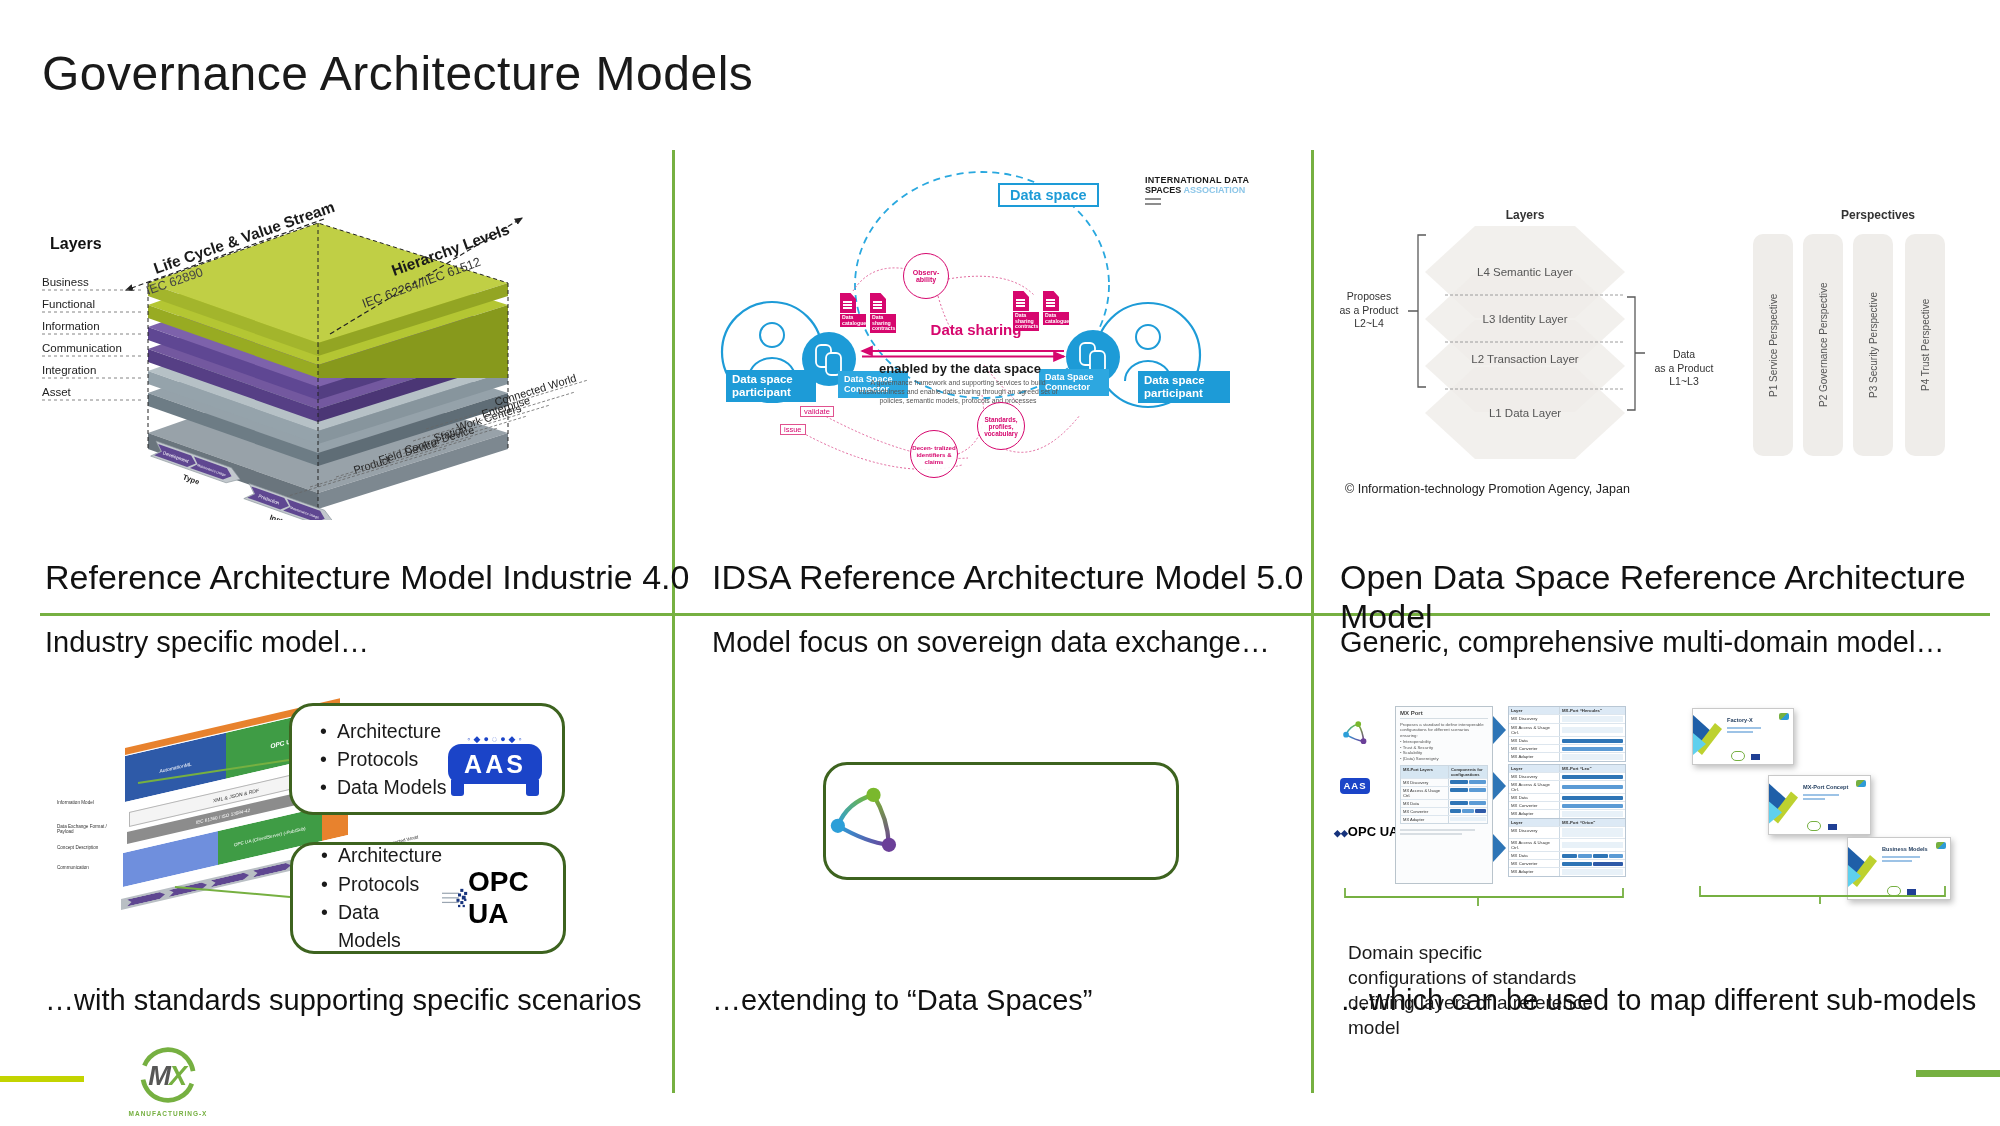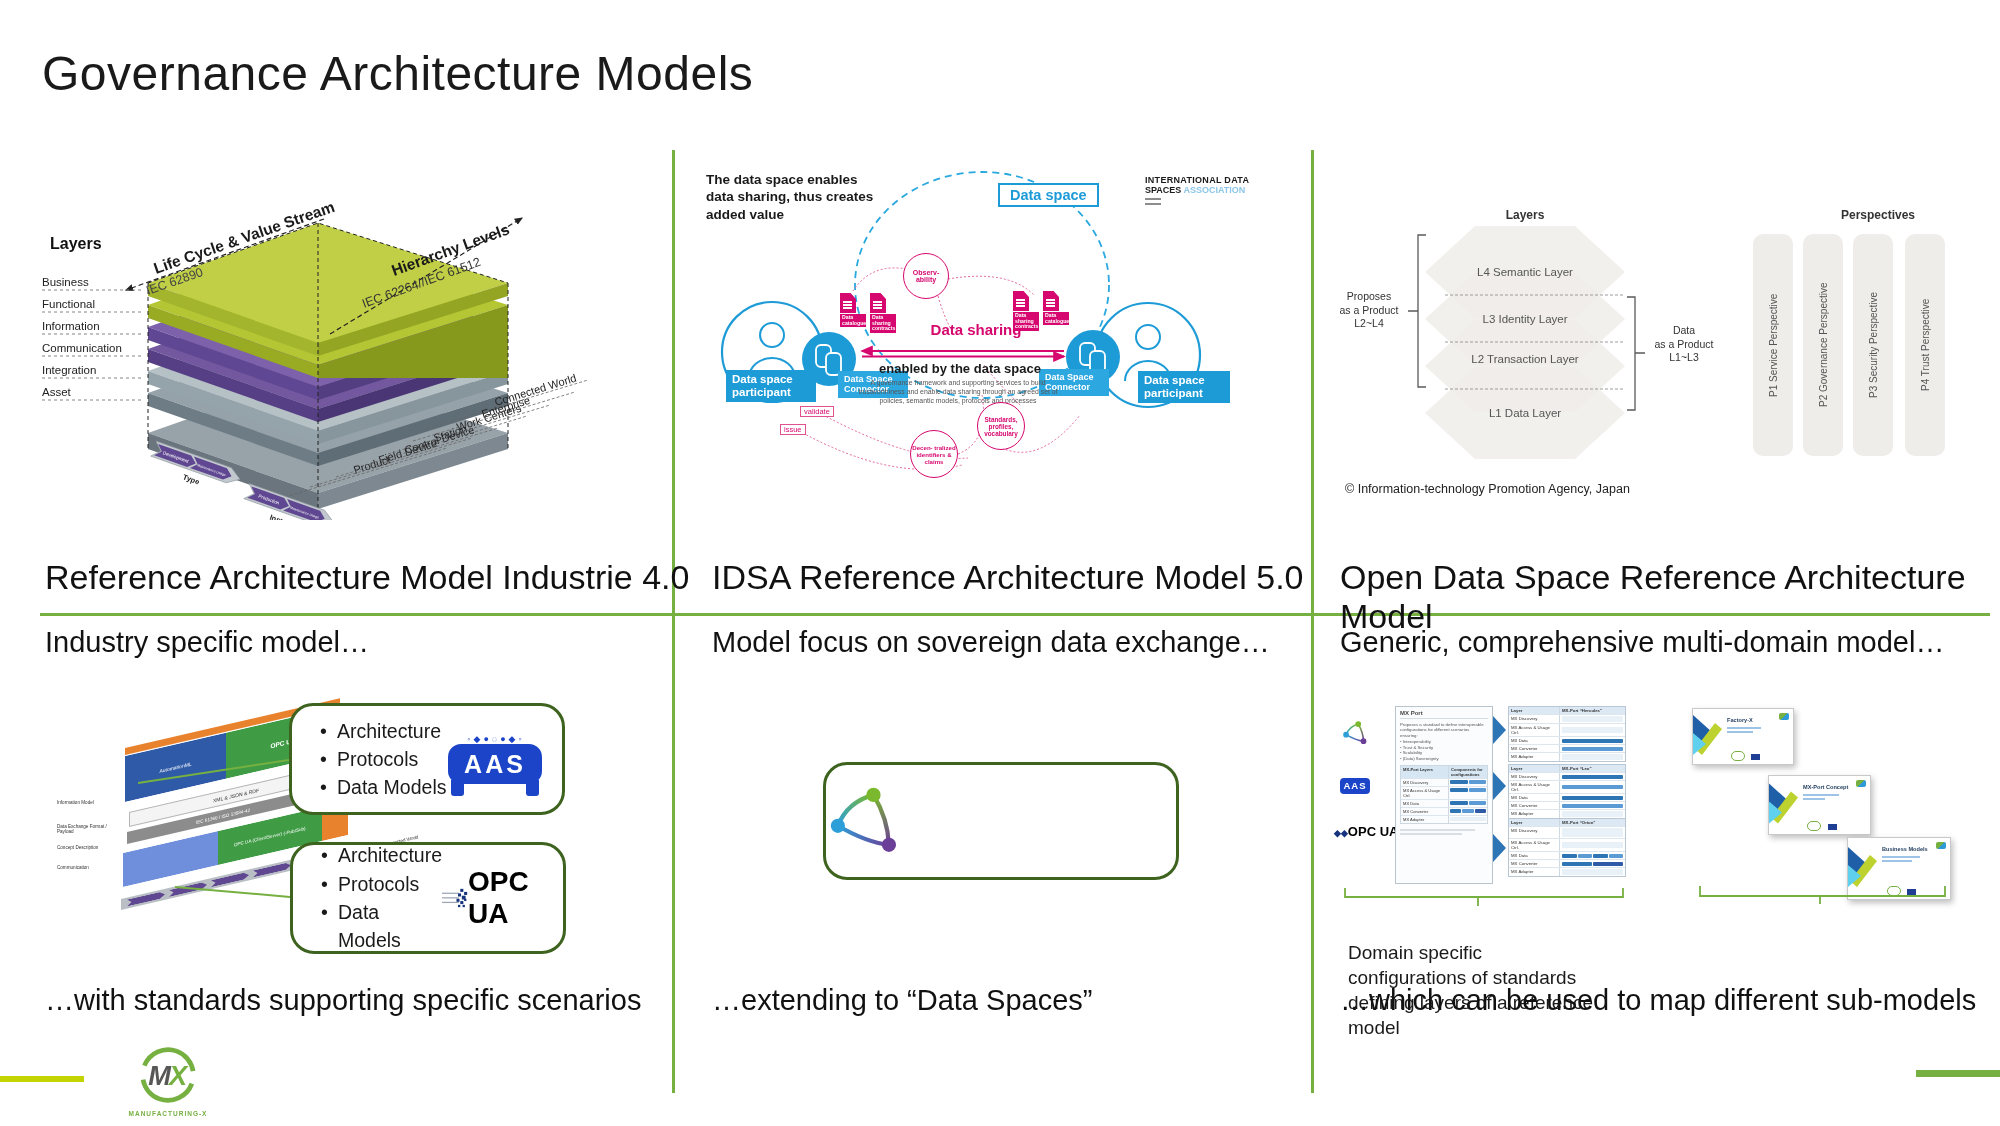--- a/index.html
+++ b/index.html
@@ -294,21 +294,20 @@
       <rect x="126" y="180" width="15" height="22" rx="5" fill="none" stroke="#fff" stroke-width="1.8"></rect>
       <rect x="136" y="188" width="15" height="22" rx="5" fill="#1d9bd7" stroke="#fff" stroke-width="1.8"></rect>
       <circle cx="403" cy="192" r="27" fill="#1d9bd7"></circle>
       <rect x="390" y="178" width="15" height="22" rx="5" fill="none" stroke="#fff" stroke-width="1.8"></rect>
       <rect x="400" y="186" width="15" height="22" rx="5" fill="#1d9bd7" stroke="#fff" stroke-width="1.8"></rect>
 
       <line x1="374" y1="186" x2="172" y2="186" stroke="#d6076e" stroke-width="1.8" marker-end="url(#mP)"></line>
       <line x1="172" y1="191.5" x2="374" y2="191.5" stroke="#d6076e" stroke-width="1.8" marker-end="url(#mP)"></line>
     </svg>
 
-    <div class="abs" style="left:16px;top:6px;width:178px;font-size:13.5px;font-weight:bold;color:#1a1a1a;line-height:1.28;">The data space enables data sharing, thus creates added value</div>
 
     <div class="abs" style="left:455px;top:10px;width:130px;">
       <div style="font-size:9px;font-weight:800;color:#1a1a1a;letter-spacing:.3px;">INTERNATIONAL DATA</div>
       <div style="font-size:9px;font-weight:800;">
         <span style="color:#1a1a1a;">SPACES</span>
         <span style="color:#8cc6e8;">ASSOCIATION</span>
       </div>
       <div style="width:16px;border-top:2px solid #8d8d8d;border-bottom:2px solid #8d8d8d;height:3px;margin-top:3px;"></div>
     </div>
 
@@ -405,21 +404,21 @@
     <div class="abs" style="left:85px;top:48px;width:220px;text-align:center;font-weight:bold;font-size:12px;color:#333;">Layers</div>
     <div class="hexlab" style="left:85px;top:106px;">L4 Semantic Layer</div>
     <div class="hexlab" style="left:85px;top:153px;">L3 Identity Layer</div>
     <div class="hexlab" style="left:85px;top:193px;">L2 Transaction Layer</div>
     <div class="hexlab" style="left:85px;top:247px;">L1 Data Layer</div>
     <div class="abs" style="left:2px;top:130px;width:74px;text-align:center;font-size:10.5px;color:#333;line-height:1.3;">
       <div>Proposes</div>
         <div>as a Product</div>
         <div>L2~L4</div>
     </div>
-    <div class="abs" style="left:318px;top:164px;width:72px;text-align:center;font-size:10.5px;color:#333;line-height:1.3;">
+    <div class="abs" style="left:318px;top:188px;width:72px;text-align:center;font-size:10.5px;color:#333;line-height:1.3;">
       <div>Data</div>
         <div>as a Product</div>
         <div>L1~L3</div>
     </div>
     <div class="abs" style="left:468px;top:48px;width:160px;text-align:center;font-weight:bold;font-size:12px;color:#333;">Perspectives</div>
     <div class="pbar" style="left:423px;">
         <span>P1 Service Perspective</span>
       </div>
     <div class="pbar" style="left:473px;">
         <span>P2 Governance Perspective</span>

